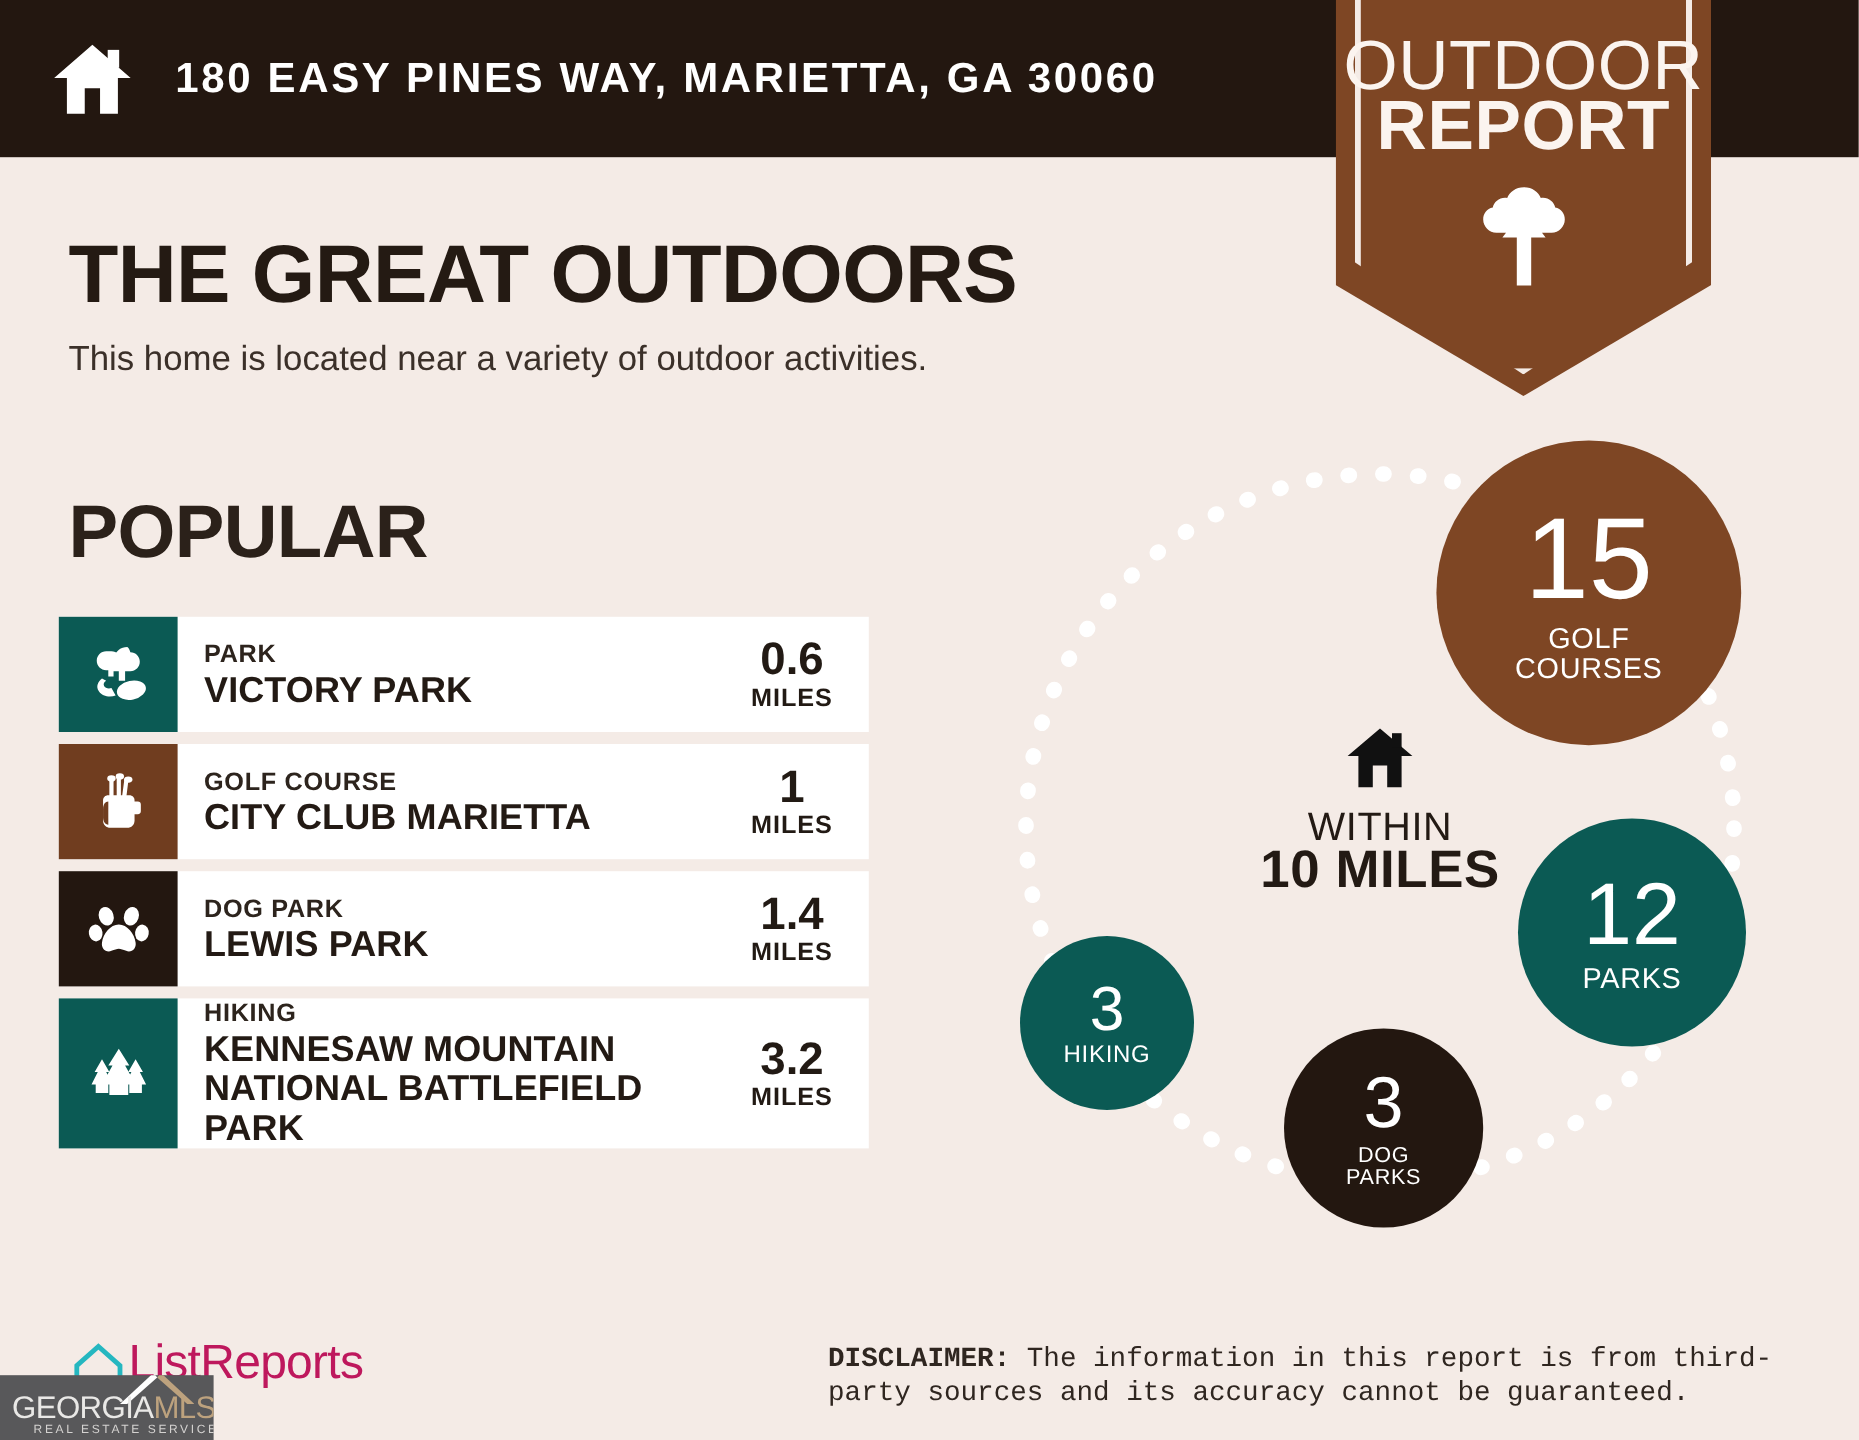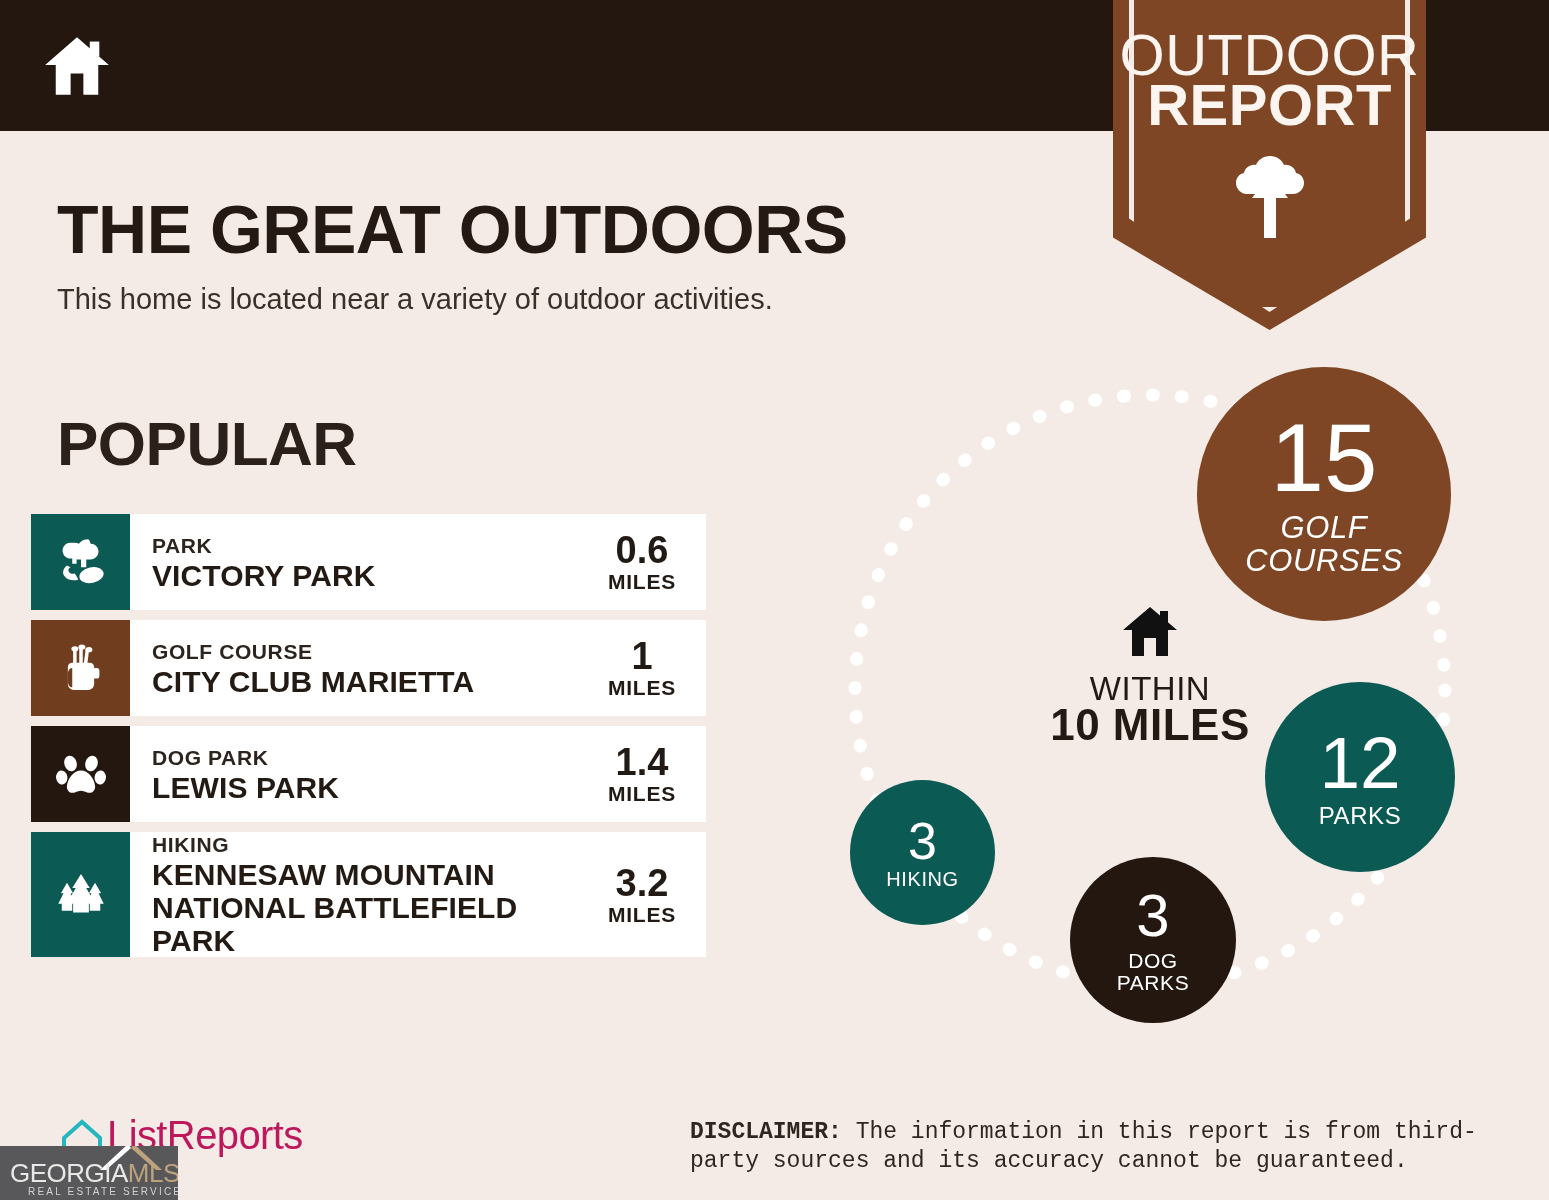--- a/index.html
+++ b/index.html
@@ -66,21 +66,21 @@
     font-size:29px; color:#3b3029; font-weight:normal;
   }
 
   
   .popular-title{
     position:absolute; left:57px; top:408px;
     font-size:62px; font-weight:bold; letter-spacing:-0.5px; color:#2b211a;
   }
 
   .list{
-    position:absolute; left:31px; top:514px; width:675px;
+    position:absolute; left:49px; top:514px; width:675px;
   }
   .row{
     display:flex; align-items:stretch;
     background:#ffffff;
     margin-bottom:10px;
     min-height:96px;
   }
   .row-icon{
     width:99px; flex:0 0 99px;
     display:flex; align-items:center; justify-content:center;
@@ -122,35 +122,35 @@
     color:#ffffff; text-align:center;
   }
   .b-num{ font-weight:normal; line-height:1; }
   .b-lab{ font-weight:normal; line-height:1.05; letter-spacing:0.6px; }
 
   .b-golf{
     left:367px; top:12px; width:254px; height:254px;
     background:#7e4624;
   }
   .b-golf .b-num{ font-size:96px; margin-bottom:6px;}
-  .b-golf .b-lab{ font-size:31px;font-style:italic; }
+  .b-golf .b-lab{ font-size:24px; }
 
   .b-parks{
     left:435px; top:327px; width:190px; height:190px;
     background:#0b5a54;
   }
   .b-parks .b-num{ font-size:73px; margin-bottom:4px;}
   .b-parks .b-lab{ font-size:24px; }
 
   .b-dogparks{
     left:240px; top:502px; width:166px; height:166px;
     background:#231710;
   }
   .b-dogparks .b-num{ font-size:60px; margin-bottom:4px;}
-  .b-dogparks .b-lab{ font-size:21px; }
+  .b-dogparks .b-lab{ font-size:18px; }
 
   .b-hiking{
     left:20px; top:425px; width:145px; height:145px;
     background:#0b5a54;
   }
   .b-hiking .b-num{ font-size:52px; margin-bottom:2px;}
   .b-hiking .b-lab{ font-size:20px; }
 
   .center-block{
     position:absolute; left:180px; top:250px; width:280px;
@@ -193,20 +193,21 @@
   .disclaimer b{ font-weight:bold; }
 </style>
 </head>
 <body>
 
 <div class="header">
   <svg class="header-home" viewBox="0 0 64 58">
     <path fill="#ffffff" d="M32 2 L62 28 L52 28 L52 56 L38 56 L38 36 L26 36 L26 56 L12 56 L12 28 L2 28 Z"></path>
     <rect fill="#ffffff" x="44" y="6" width="9" height="14"></rect>
   </svg>
+  <div class="header-address">180 EASY PINES WAY, MARIETTA, GA 30060</div>
 </div>
 
 <div class="badge">
   <div class="badge-inner"></div>
   <div class="badge-title">
     <span class="l1">OUTDOOR</span>
     <span class="l2">REPORT</span>
   </div>
   <svg class="badge-tree" viewBox="0 0 74 88">
     <path fill="#ffffff" d="M37 4c-7 0-12 4-14 9-6-1-11 3-12 8-5 1-8 5-8 10 0 6 5 11 11 11h8l-3 4h12v40h12V46h12l-3-4h8c6 0 11-5 11-11 0-5-3-9-8-10-1-5-6-9-12-8-2-5-7-9-14-9z"></path>

